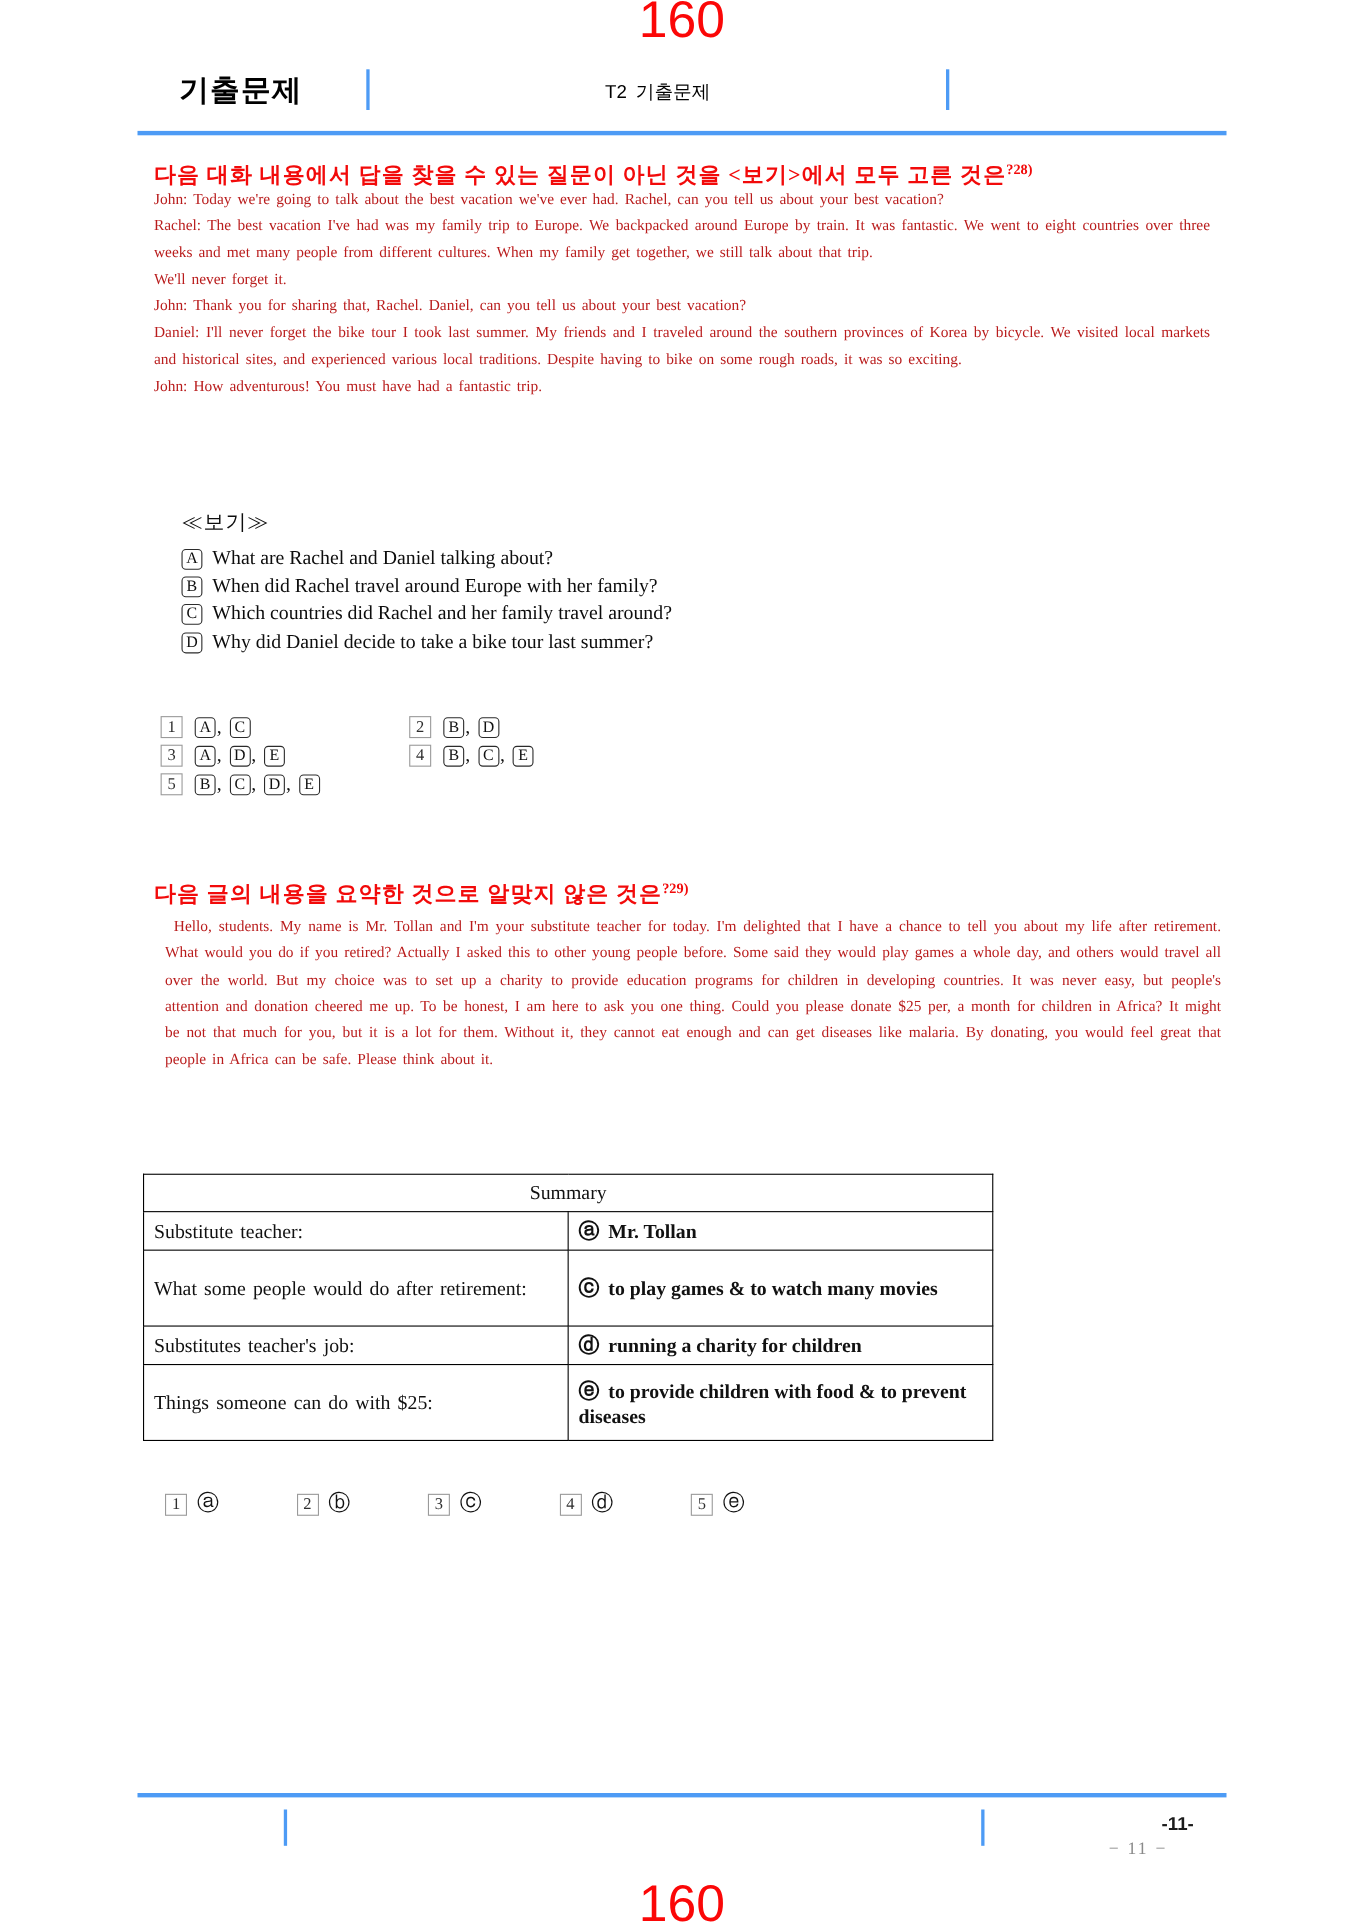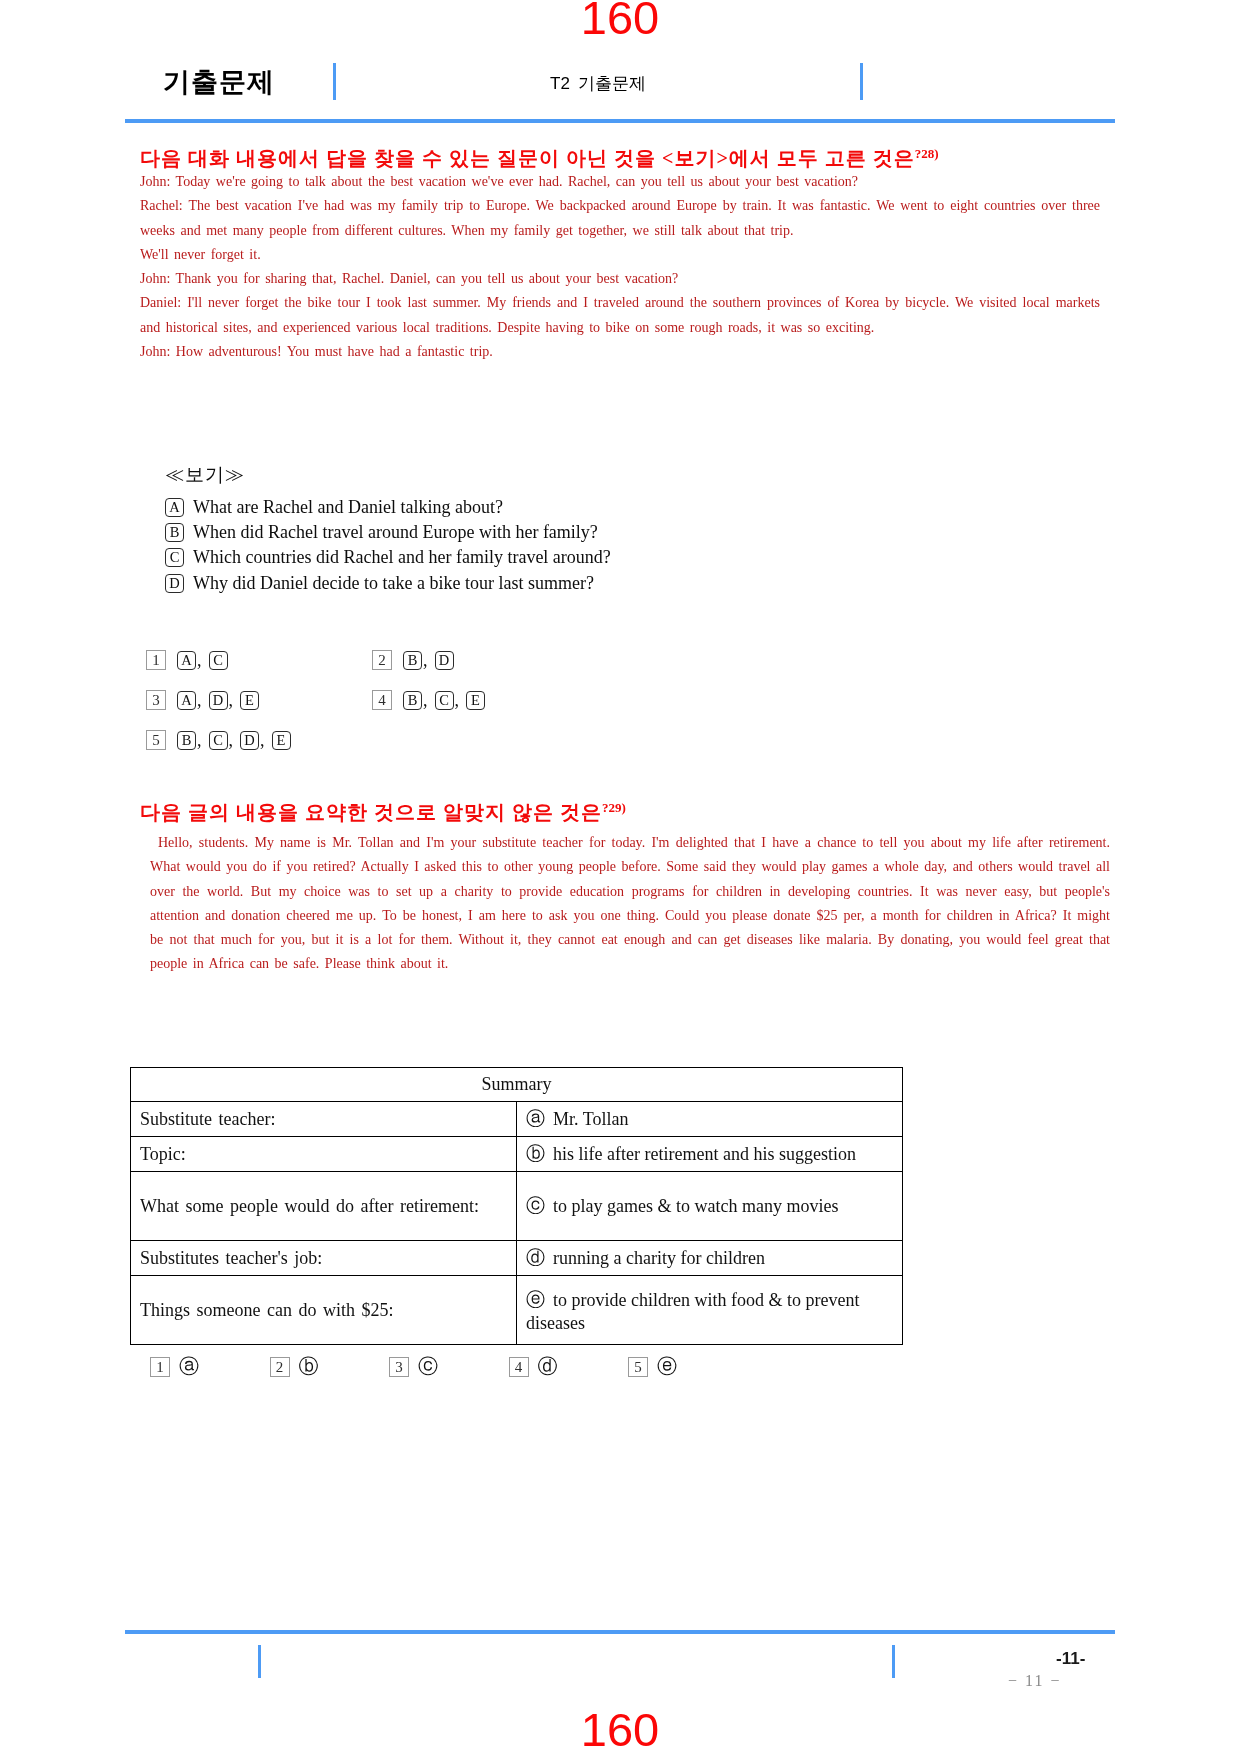--- a/index.html
+++ b/index.html
@@ -61,39 +61,39 @@
   .lbox {
     display:inline-block; border:1.4px solid #2b2b2b; border-radius:4px;
     min-width:13px; text-align:center; padding:0 2px; font-size:14.5px;
     line-height:17px; vertical-align:1px;
   }
   .choice .lbox { margin-right:9px; }
 
   
   #q28-options {
     position:absolute; left:146px; top:647px; display:grid;
-    grid-template-columns:226px 300px; row-gap:14px; font-size:18px;
+    grid-template-columns:226px 300px; row-gap:0; font-size:18px;
   }
   .opt { line-height:26px; white-space:nowrap; }
   .nbox {
     display:inline-block; border:1px solid #9a9a9a; min-width:12px; text-align:center;
     padding:0 3px; font-size:15px; line-height:18px; color:#2e2e2e;
     margin-right:11px; vertical-align:1px;
   }
   .sep { margin:0 7px 0 1px; }
 
   
   #q29-table {
     position:absolute; left:130px; top:1067px; width:773px;
     border-collapse:collapse; table-layout:fixed;
   }
   #q29-table td { border:1.6px solid #000; font-size:18px; padding:2px 9px; }
   #q29-table .t-sum td { text-align:center; height:29px; padding:2px; }
   .lblcell { width:362px; text-align:justify; word-spacing:2px; }
-  .valcell { padding-left:13px; }
+  .valcell { padding-left:13px;font-weight:bold; }
   .row-1line td { height:30px; }
   .row-2line td { height:64px; }
   .row-2line .lblcell { line-height:33px; }
   .circ { font-size:19px; margin-right:8px; }
 
   
   #q29-options { position:absolute; left:150px; top:1353px; font-size:18px; }
   .opt29 { display:inline-block; margin-right:66px; white-space:nowrap; }
   .opt29 .nbox { margin-right:9px; }
   .opt29 .circ { font-size:20px; margin:0; }
@@ -183,26 +183,20 @@
     <tbody>
       <tr class="t-sum">
         <td colspan="2">Summary</td>
       </tr>
       <tr class="row-1line">
         <td class="lblcell">Substitute teacher:</td>
         <td class="valcell">
           <span class="circ">ⓐ</span><span>Mr. Tollan</span>
         </td>
       </tr>
-      <tr class="row-1line">
-        <td class="lblcell">Topic:</td>
-        <td class="valcell">
-          <span class="circ">ⓑ</span><span>his life after retirement and his suggestion</span>
-        </td>
-      </tr>
       <tr class="row-2line">
         <td class="lblcell">What some people would do after retirement:</td>
         <td class="valcell">
           <span class="circ">ⓒ</span><span>to play games &amp; to watch many movies</span>
         </td>
       </tr>
       <tr class="row-1line">
         <td class="lblcell">Substitutes teacher's job:</td>
         <td class="valcell">
           <span class="circ">ⓓ</span><span>running a charity for children</span>

